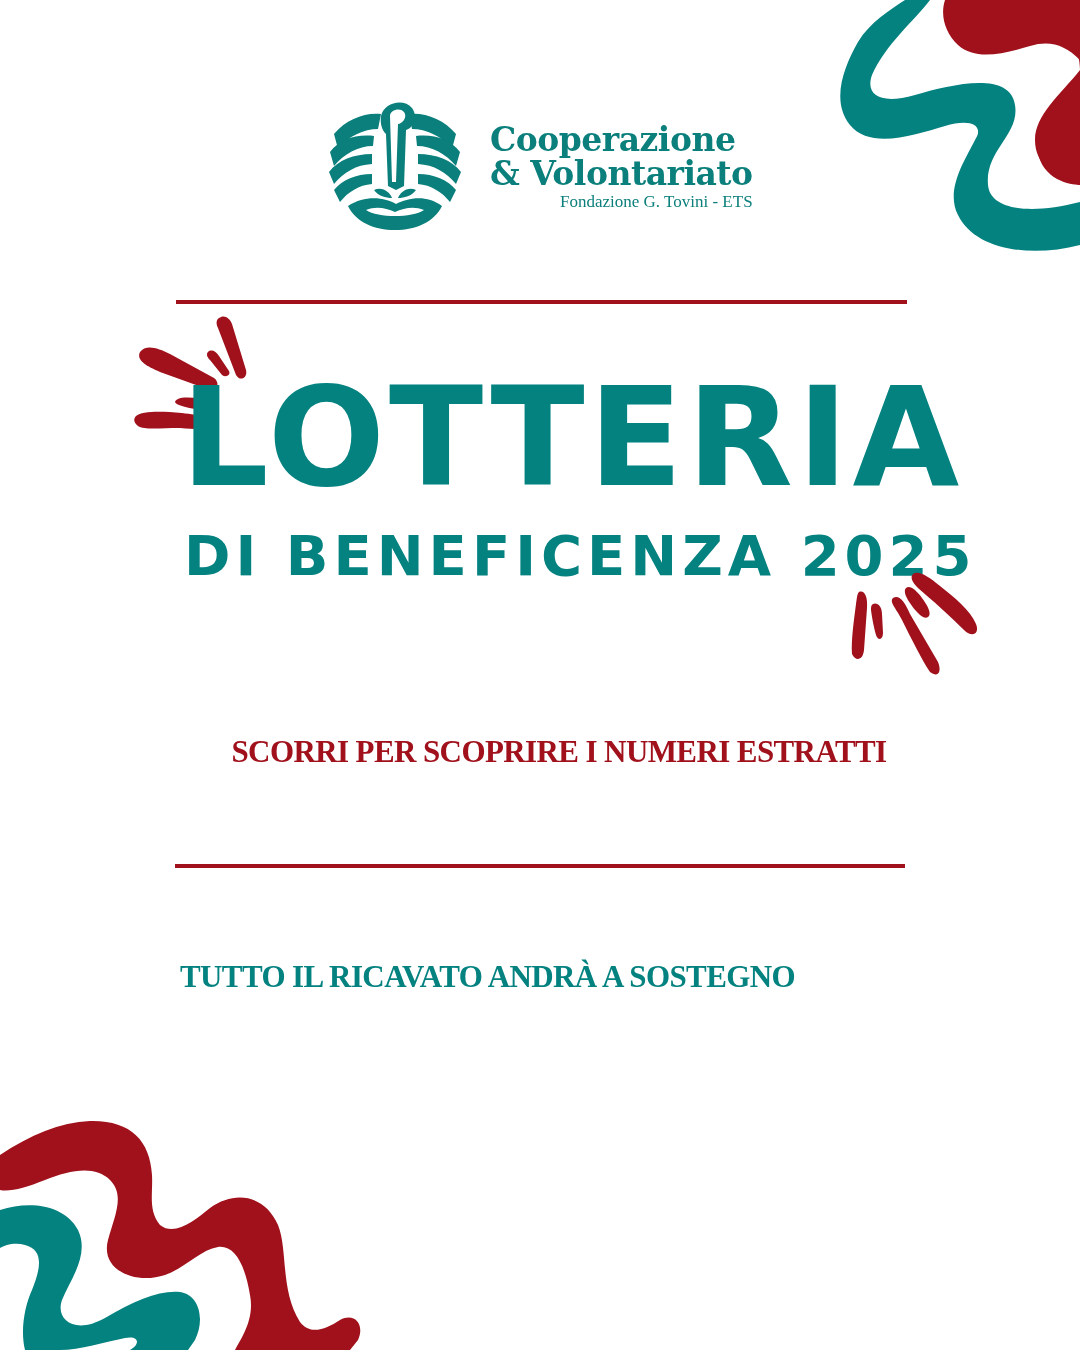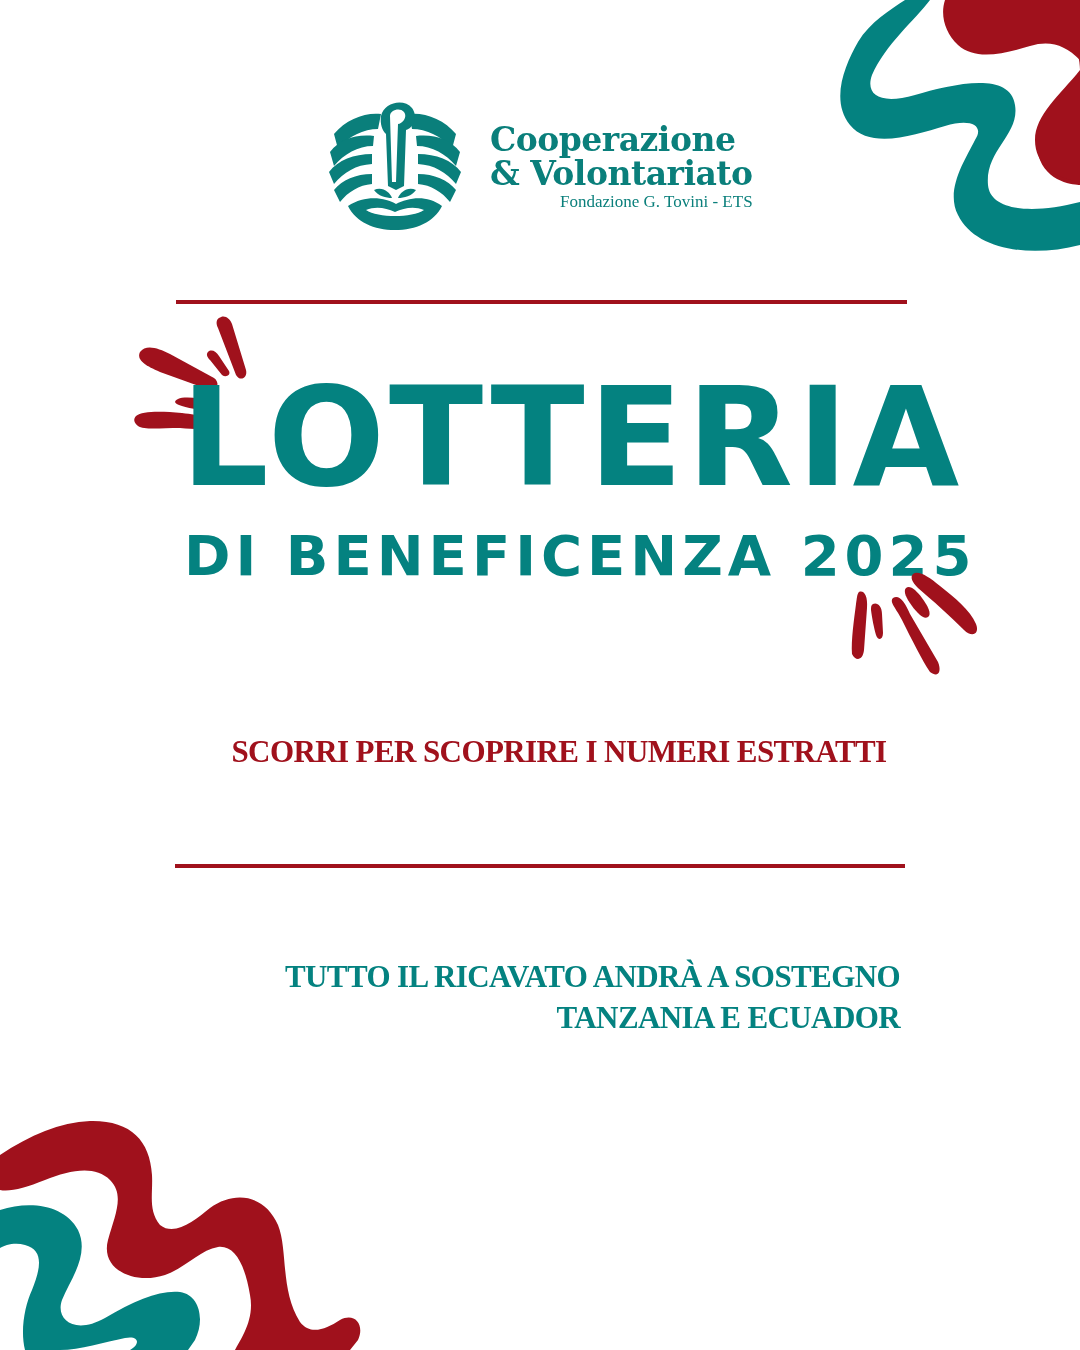--- a/index.html
+++ b/index.html
@@ -73,21 +73,21 @@
       font-size: 31px;
       line-height: 40px;
       color: #a0111c;
       letter-spacing: -0.6px;
       padding-left: 19px;
     }
 
     
     .proceeds {
       left: 180px; width: 720px; top: 956px;
-      text-align: right;
+      text-align: left;
       font-family: "Liberation Serif", serif;
       font-weight: bold;
       font-size: 31px;
       line-height: 41px;
       color: #048280;
       letter-spacing: -0.6px;
     }
     .proceeds span { display: block; }
   </style>
 </head>
@@ -161,14 +161,13 @@
     <path d="M859,592 C864,590 868,596 867,608 L864,650 C863,660 856,662 852,654 C851,640 854,620 856,604 C857,598 857,594 859,592 Z"></path>
   </g>
 </svg>
 
 <div class="abs scroll-cta">SCORRI PER SCOPRIRE I NUMERI ESTRATTI</div>
 
 <div class="rule rule-bottom"></div>
 
 <div class="abs proceeds">
   <span>TUTTO IL RICAVATO ANDRÀ A SOSTEGNO</span>
-  <span>TANZANIA E ECUADOR</span>
 </div>
 
 </body></html>

